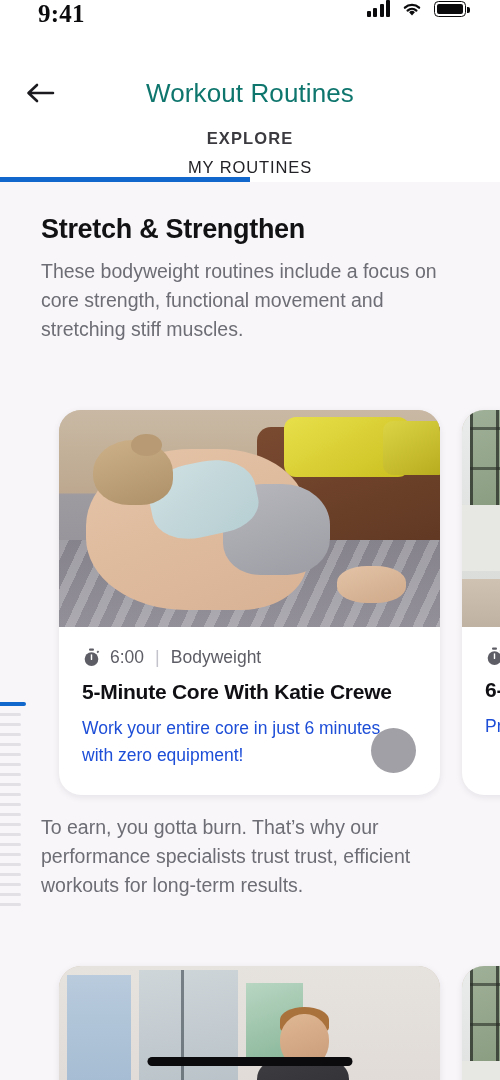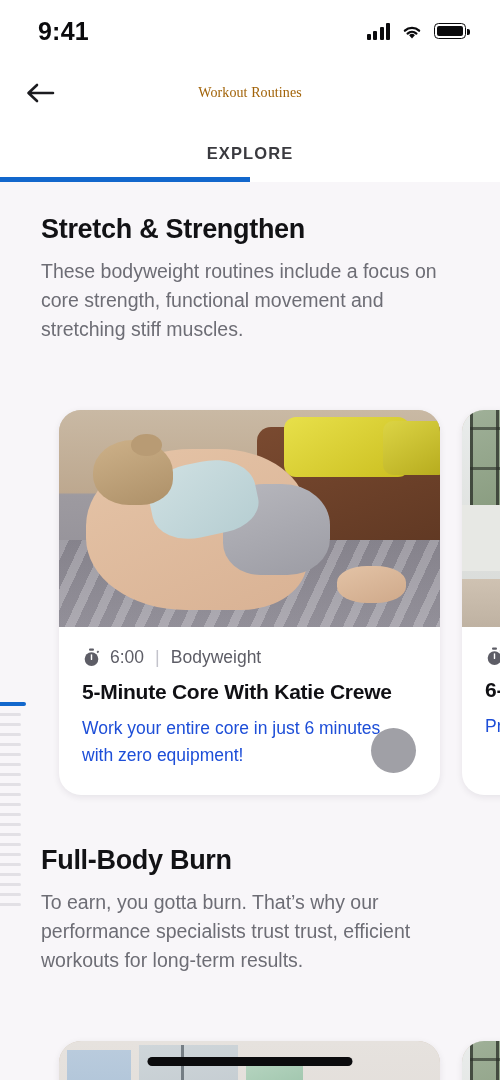--- a/index.html
+++ b/index.html
@@ -7,22 +7,23 @@
     width:500px; height:1080px;
     font-family:"Liberation Sans", sans-serif;
     background:#f8f6f9;
     overflow:hidden;
   }
   .phone { position:relative; width:500px; height:1080px; background:#f8f6f9; }
 
   
   .statusbar {
     height:62px; background:#ffffff;
-    display:flex; align-items:center; justify-content:space-between;
+    display:flex; align-items:flex-start; justify-content:space-between;
     padding:0 34px 0 38px;
+    font-family:Liberation Serif, serif;
   }
   .status-time { font-size:25px; font-weight:600; color:#0b0b0d; letter-spacing:.2px; }
   .status-icons { display:flex; align-items:center; gap:11px; }
   .sig { display:flex; align-items:flex-end; gap:2.5px; height:17px; }
   .sig i { width:4px; background:#0b0b0d; border-radius:1px; display:block; }
   .sig i:nth-child(1){height:6px;} .sig i:nth-child(2){height:9px;}
   .sig i:nth-child(3){height:13px;} .sig i:nth-child(4){height:17px;}
   .batt {
     width:32px; height:16px; border:1.8px solid #0b0b0d; border-radius:4.5px;
     padding:2px; position:relative;
@@ -36,21 +37,21 @@
   
   .header {
     height:62px; background:#ffffff; position:relative;
     display:flex; align-items:center; justify-content:center;
   }
   .back-btn {
     position:absolute; left:18px; top:50%; transform:translateY(-50%);
     width:44px; height:44px; display:flex; align-items:center; justify-content:center;
     cursor:pointer; background:none; border:none;
   }
-  .header-title { font-size:14px; font-weight:400; color:#a16207; letter-spacing:.1px;font-family:Liberation Serif, serif; }
+  .header-title { font-size:26px; font-weight:400; color:#0f766e; letter-spacing:.1px; }
 
   
   .tabs { height:58px; background:#ffffff; display:flex; position:relative;flex-direction:column; }
   .tab {
     flex:1; display:flex; align-items:center; justify-content:center;
     font-size:16.5px; font-weight:700; letter-spacing:1.1px;
     color:#3a3a3f; cursor:pointer; background:none; border:none;
     font-family:"Liberation Sans", sans-serif;
   }
   .tab.inactive { font-weight:400; color:#232327; letter-spacing:.9px; }
@@ -194,20 +195,21 @@
     <button class="back-btn">
       <svg width="30" height="24" viewBox="0 0 30 24">
         <path d="M12 4 3.5 12 12 20M3.8 12H28" stroke="#1b1b1f" stroke-width="2.6" fill="none" stroke-linecap="round" stroke-linejoin="round"></path>
       </svg>
     </button>
     <div class="header-title">Workout Routines</div>
   </div>
 
   <div class="tabs">
     <button class="tab">EXPLORE</button>
+    <button class="tab inactive">MY ROUTINES</button>
     <div class="tab-underline"></div>
   </div>
 
   <div class="content">
 
     <div class="section">
       <div class="section-title">Stretch &amp; Strengthen</div>
       <div class="section-desc">These bodyweight routines include a focus on core strength, functional movement and stretching stiff muscles.</div>
     </div>
 
@@ -285,21 +287,20 @@
       <div class="peek-line"></div>
       <div class="peek-line"></div>
       <div class="peek-line"></div>
       <div class="peek-line"></div>
       <div class="peek-line"></div>
       <div class="peek-line"></div>
       <div class="peek-line"></div>
     </div>
 
     <div class="section" style="margin-top:18px;">
-      <div class="section-title">Full-Body Burn</div>
       <div class="section-desc">To earn, you gotta burn. That’s why our performance specialists trust trust, efficient workouts for long-term results.</div>
     </div>
 
     <div class="carousel">
       <div class="card">
         <div class="card-img">
           <div class="ph3-bg"></div>
             <div class="ph3-curtain"></div>
           <div class="ph3-door"></div>
             <div class="ph3-win"></div>

